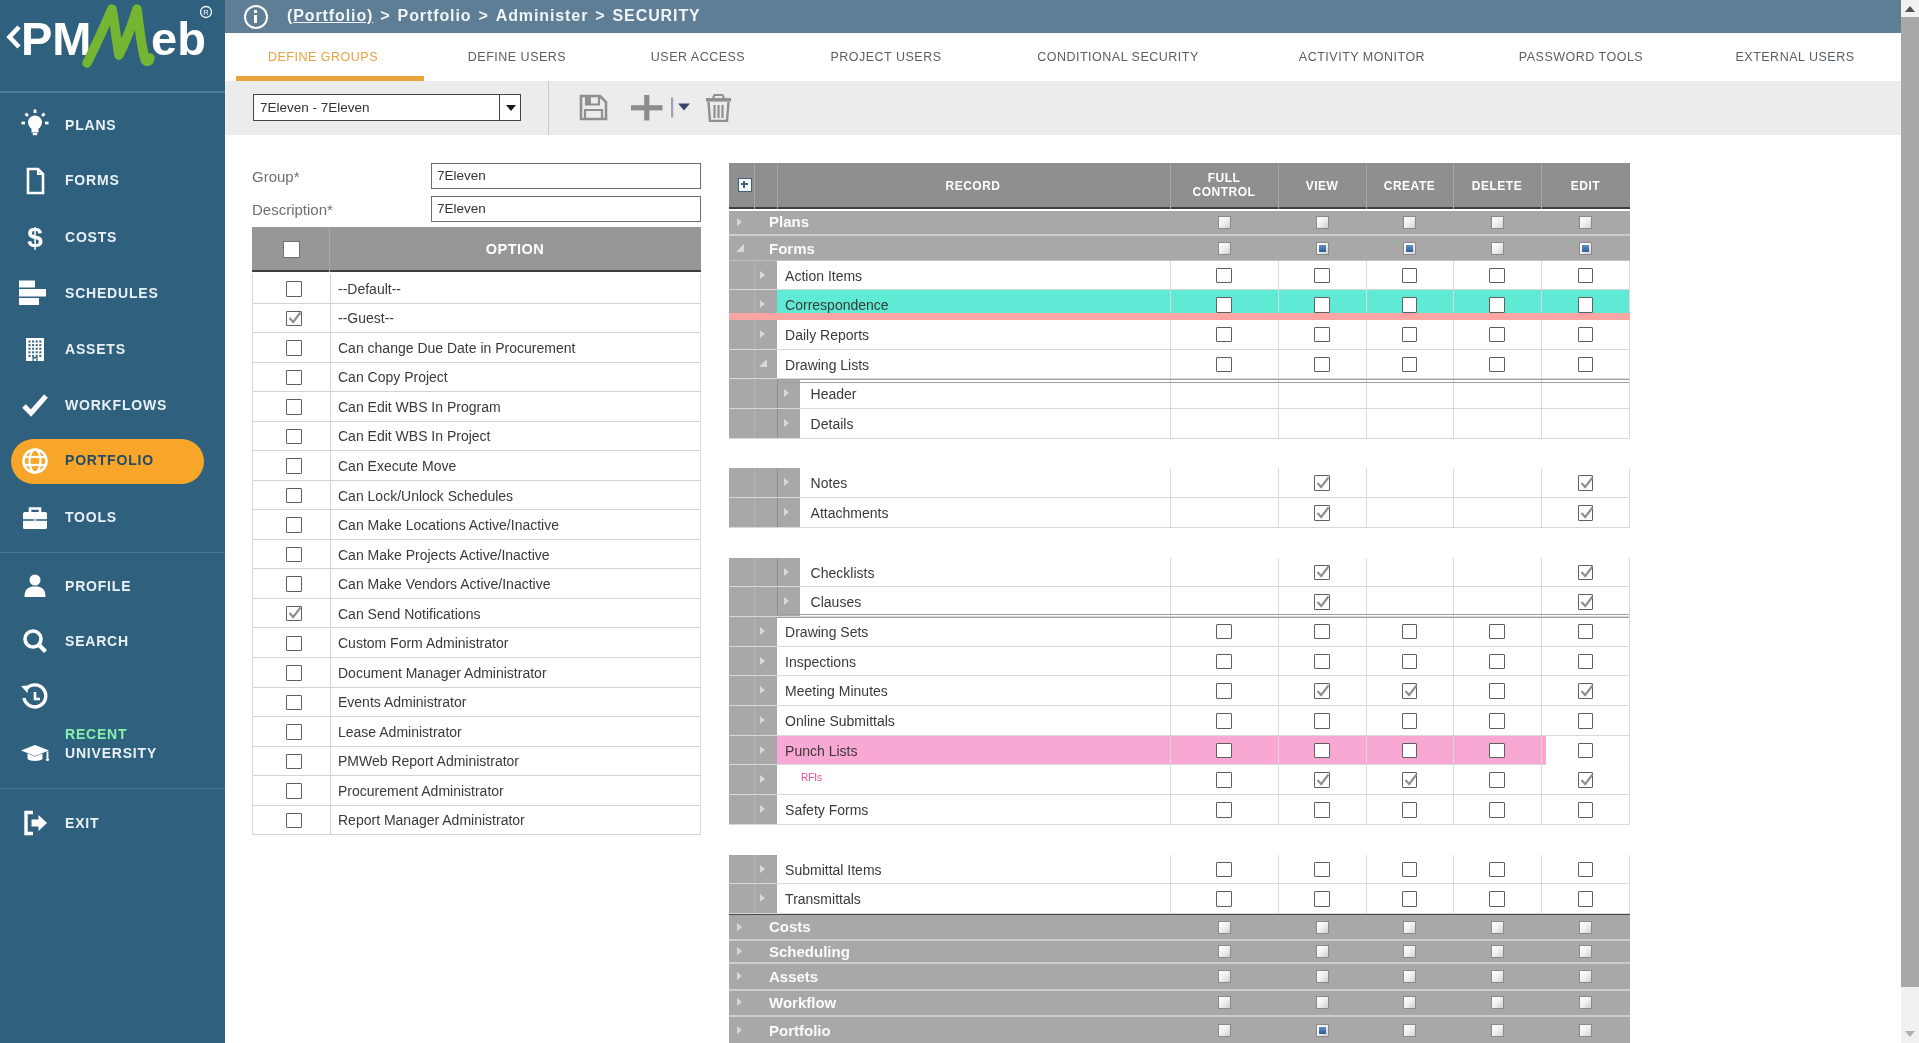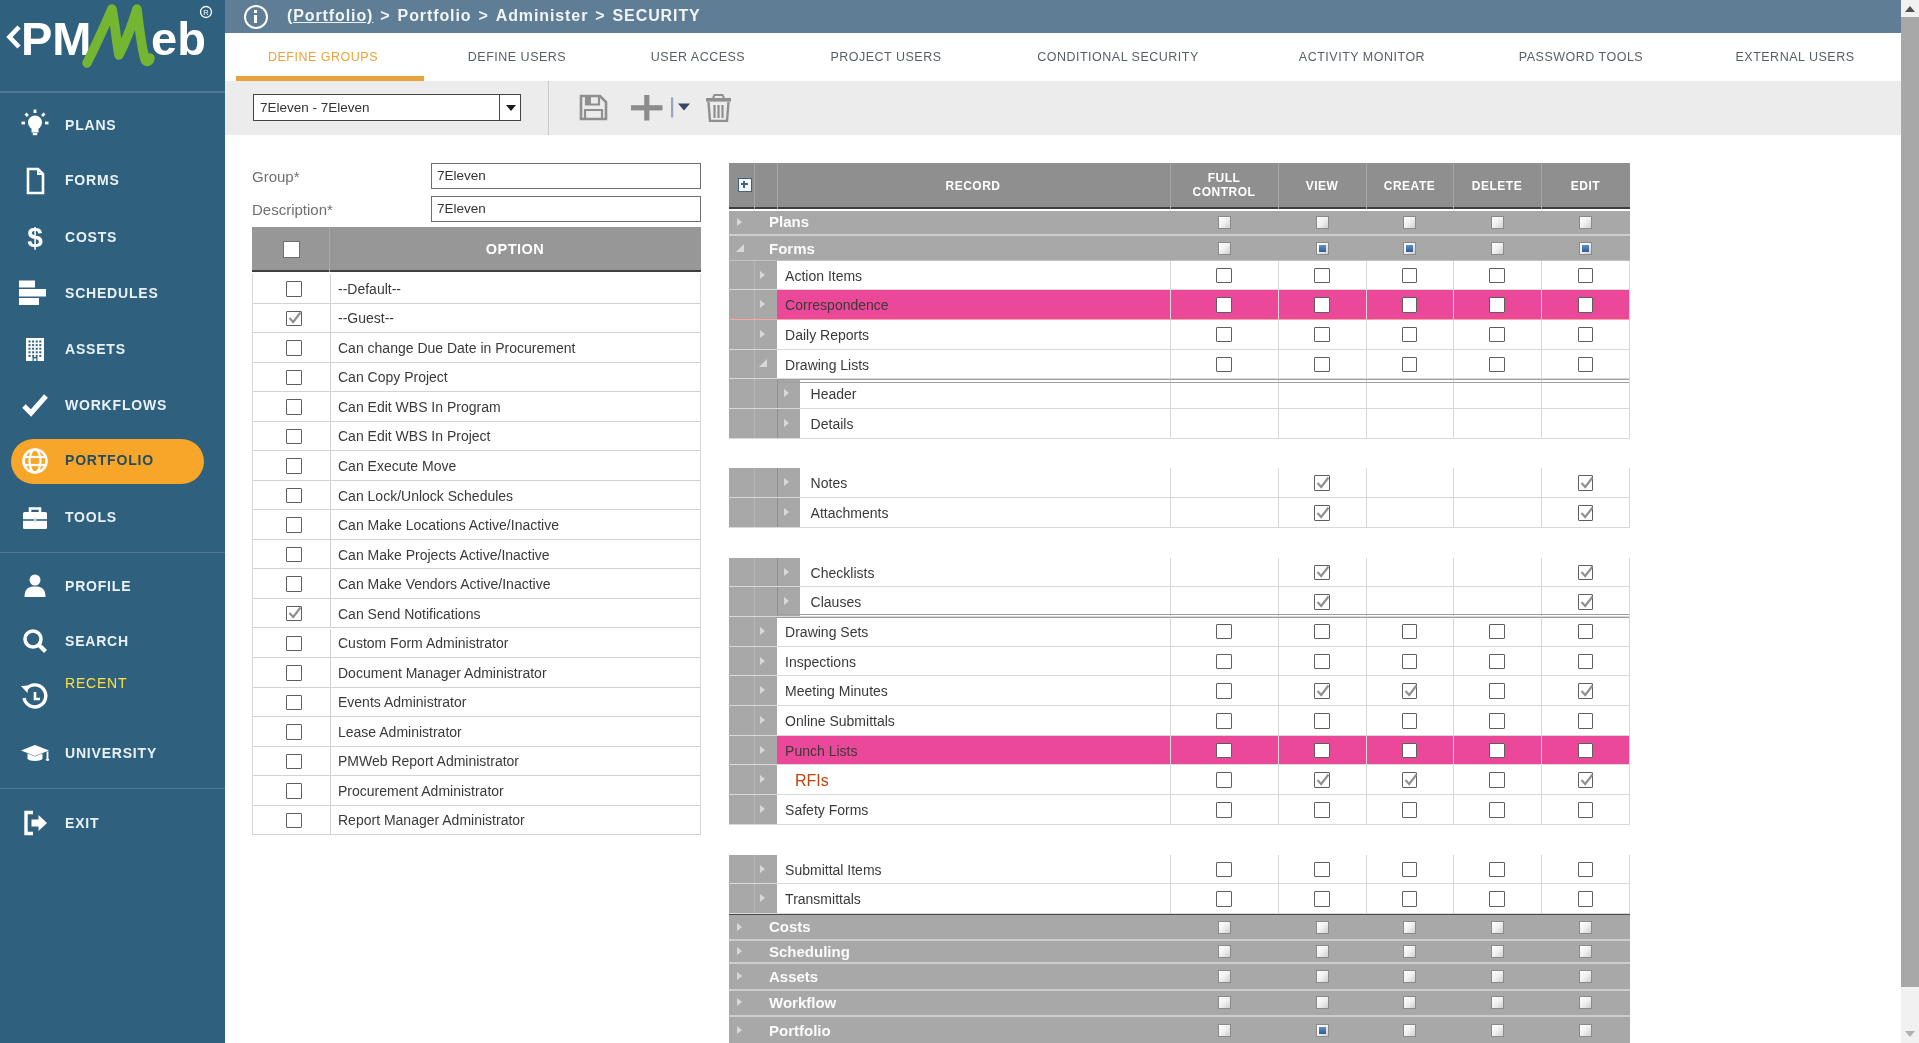--- a/index.html
+++ b/index.html
@@ -100,21 +100,21 @@
 <div class="abs" style="left:18px;top:624.5px"><svg width="34" height="34" viewBox="0 0 34 34" fill="none">
         <circle cx="15" cy="14" r="8" stroke="#ffffff" stroke-width="3.6" fill="none"></circle>
         <line x1="21" y1="20" x2="27.5" y2="26.5" stroke="#ffffff" stroke-width="4.2"></line>
       </svg></div>
 <div class="abs" style="left:65px;top:633.0px;font-size:14px;font-weight:700;letter-spacing:0.8px;color:#e9f1f6">SEARCH</div>
 <div class="abs" style="left:18px;top:681px"><svg width="34" height="34" viewBox="0 0 34 34" fill="none">
         <path d="M 8.2 8 A 11 11 0 1 1 6 17" stroke="#ffffff" stroke-width="3.4" fill="none"></path>
         <path d="M 3 5 L 10.5 4.5 L 9.5 12 Z" fill="#ffffff"></path>
         <path d="M 17 11 L 17 18 L 22 18" stroke="#ffffff" stroke-width="2.6" fill="none"></path>
       </svg></div>
-<div class="abs" style="left:65px;top:675px;font-size:14px;font-weight:400;letter-spacing:0.8px;color:#fde047">RECENT</div>
+<div class="abs" style="left:65px;top:726px;font-size:14px;font-weight:700;letter-spacing:0.8px;color:#86efac">RECENT</div>
 <div class="abs" style="left:18px;top:736.5px"><svg width="34" height="34" viewBox="0 0 34 34" fill="none">
         <path d="M 3 13.5 L 17 8 L 31 13.5 L 17 19 Z" fill="#ffffff"></path>
         <path d="M 9.5 16.5 L 9.5 22 C 12 24.5 22 24.5 24.5 22 L 24.5 16.5 L 17 19.5 Z" fill="#ffffff"></path>
         <path d="M 29.5 14.5 L 29.5 21" stroke="#ffffff" stroke-width="1.8"></path>
         <circle cx="29.5" cy="22.5" r="1.6" fill="#ffffff"></circle>
       </svg></div>
 <div class="abs" style="left:65px;top:745.0px;font-size:14px;font-weight:700;letter-spacing:0.8px;color:#e9f1f6">UNIVERSITY</div>
 <div class="abs" style="left:18px;top:806px"><svg width="34" height="34" viewBox="0 0 34 34" fill="none">
         <path d="M 15 6.5 L 8 6.5 L 8 27.5 L 15 27.5" stroke="#ffffff" stroke-width="3.4" fill="none"></path>
         <path d="M 13.5 13.5 L 20.5 13.5 L 20.5 9 L 29 17 L 20.5 25 L 20.5 20.5 L 13.5 20.5 Z" fill="#ffffff"></path>
@@ -341,21 +341,21 @@
 <div class="abs" style="left:724.0px;top:0;width:1px;height:100%;background:#d9d9d9"></div>
 <div class="abs" style="left:812.0px;top:0;width:1px;height:100%;background:#d9d9d9"></div>
 <div class="abs" style="left:900px;top:0;width:1px;height:100%;background:#d9d9d9"></div>
 <div class="abs" style="left:56.1px;top:7px;font-size:14px;color:#3a3a3a;white-space:nowrap">Action Items</div>
 <div class="cb" style="left:487.2px;top:7.1px;width:15.5px;height:15.5px"></div>
 <div class="cb" style="left:585.2px;top:7.1px;width:15.5px;height:15.5px"></div>
 <div class="cb" style="left:672.8px;top:7.1px;width:15.5px;height:15.5px"></div>
 <div class="cb" style="left:760.2px;top:7.1px;width:15.5px;height:15.5px"></div>
 <div class="cb" style="left:848.8px;top:7.1px;width:15.5px;height:15.5px"></div>
 </div>
-<div class="abs" style="left:0;top:127.2px;width:901.0px;height:29.7px;background:#ec4899;border-bottom:1px solid #fca5a5">
+<div class="abs" style="left:0;top:127.2px;width:901.0px;height:29.7px;background:#5eead4;border-bottom:7px solid #fca5a5">
 <div class="abs" style="left:0;top:0;width:47.6px;height:100%;background:#a8a8a8"></div>
 <div class="abs" style="left:25.4px;top:0;width:1px;height:100%;background:#b5b5b5"></div>
 <div class="tri" style="left:31.4px;top:10px"></div>
 
 <div class="abs" style="left:441.0px;top:0;width:1px;height:100%;background:#d9d9d9"></div>
 <div class="abs" style="left:549.0px;top:0;width:1px;height:100%;background:#d9d9d9"></div>
 <div class="abs" style="left:637.0px;top:0;width:1px;height:100%;background:#d9d9d9"></div>
 <div class="abs" style="left:724.0px;top:0;width:1px;height:100%;background:#d9d9d9"></div>
 <div class="abs" style="left:812.0px;top:0;width:1px;height:100%;background:#d9d9d9"></div>
 <div class="abs" style="left:900px;top:0;width:1px;height:100%;background:#d9d9d9"></div>
@@ -597,21 +597,21 @@
 <div class="abs" style="left:724.0px;top:0;width:1px;height:100%;background:#d9d9d9"></div>
 <div class="abs" style="left:812.0px;top:0;width:1px;height:100%;background:#d9d9d9"></div>
 <div class="abs" style="left:900px;top:0;width:1px;height:100%;background:#d9d9d9"></div>
 <div class="abs" style="left:56.1px;top:7px;font-size:14px;color:#3a3a3a;white-space:nowrap">Online Submittals</div>
 <div class="cb" style="left:487.2px;top:7.1px;width:15.5px;height:15.5px"></div>
 <div class="cb" style="left:585.2px;top:7.1px;width:15.5px;height:15.5px"></div>
 <div class="cb" style="left:672.8px;top:7.1px;width:15.5px;height:15.5px"></div>
 <div class="cb" style="left:760.2px;top:7.1px;width:15.5px;height:15.5px"></div>
 <div class="cb" style="left:848.8px;top:7.1px;width:15.5px;height:15.5px"></div>
 </div>
-<div class="abs" style="left:0;top:572.7px;width:901.0px;height:29.7px;background:#ec4899;border-bottom:1px solid #d9d9d9">
+<div class="abs" style="left:0;top:572.7px;width:817px;height:29.7px;background:#f9a8d4;border-bottom:1px solid #d9d9d9">
 <div class="abs" style="left:0;top:0;width:47.6px;height:100%;background:#a8a8a8"></div>
 <div class="abs" style="left:25.4px;top:0;width:1px;height:100%;background:#b5b5b5"></div>
 <div class="tri" style="left:31.4px;top:10px"></div>
 
 <div class="abs" style="left:441.0px;top:0;width:1px;height:100%;background:#d9d9d9"></div>
 <div class="abs" style="left:549.0px;top:0;width:1px;height:100%;background:#d9d9d9"></div>
 <div class="abs" style="left:637.0px;top:0;width:1px;height:100%;background:#d9d9d9"></div>
 <div class="abs" style="left:724.0px;top:0;width:1px;height:100%;background:#d9d9d9"></div>
 <div class="abs" style="left:812.0px;top:0;width:1px;height:100%;background:#d9d9d9"></div>
 <div class="abs" style="left:900px;top:0;width:1px;height:100%;background:#d9d9d9"></div>
@@ -626,21 +626,21 @@
 <div class="abs" style="left:0;top:0;width:47.6px;height:100%;background:#a8a8a8"></div>
 <div class="abs" style="left:25.4px;top:0;width:1px;height:100%;background:#b5b5b5"></div>
 <div class="tri" style="left:31.4px;top:10px"></div>
 
 <div class="abs" style="left:441.0px;top:0;width:1px;height:100%;background:#d9d9d9"></div>
 <div class="abs" style="left:549.0px;top:0;width:1px;height:100%;background:#d9d9d9"></div>
 <div class="abs" style="left:637.0px;top:0;width:1px;height:100%;background:#d9d9d9"></div>
 <div class="abs" style="left:724.0px;top:0;width:1px;height:100%;background:#d9d9d9"></div>
 <div class="abs" style="left:812.0px;top:0;width:1px;height:100%;background:#d9d9d9"></div>
 <div class="abs" style="left:900px;top:0;width:1px;height:100%;background:#d9d9d9"></div>
-<div class="abs" style="left:66px;top:7px;font-size:16px;color:#c2410c;white-space:nowrap">RFIs</div>
+<div class="abs" style="left:72px;top:7px;font-size:10px;color:#ec4899;white-space:nowrap">RFIs</div>
 <div class="cb" style="left:487.2px;top:7.1px;width:15.5px;height:15.5px"></div>
 <div class="cb" style="left:585.2px;top:7.1px;width:15.5px;height:15.5px">
         <svg width="17" height="16" viewBox="0 0 17 16" style="position:absolute;left:0;top:-1.5px">
           <path d="M 2.5 8 L 6.2 12 L 13.5 2.5" stroke="#8f8f8f" stroke-width="2.1" fill="none"></path>
         </svg>
       </div>
 <div class="cb" style="left:672.8px;top:7.1px;width:15.5px;height:15.5px">
         <svg width="17" height="16" viewBox="0 0 17 16" style="position:absolute;left:0;top:-1.5px">
           <path d="M 2.5 8 L 6.2 12 L 13.5 2.5" stroke="#8f8f8f" stroke-width="2.1" fill="none"></path>
         </svg>

